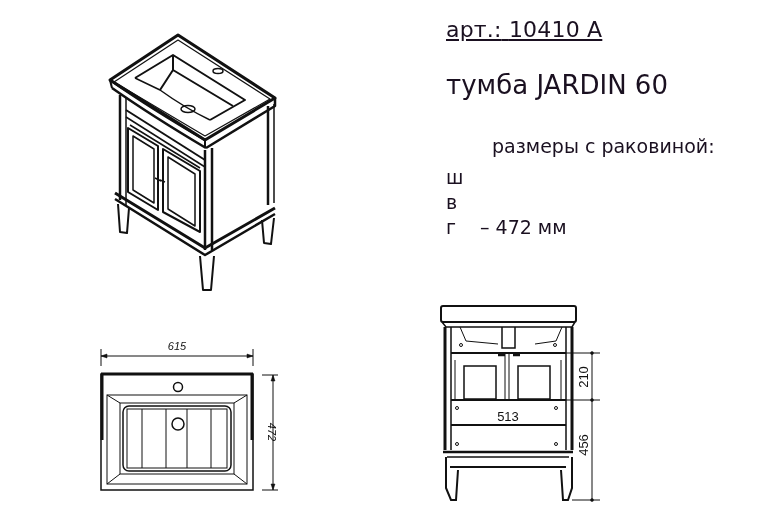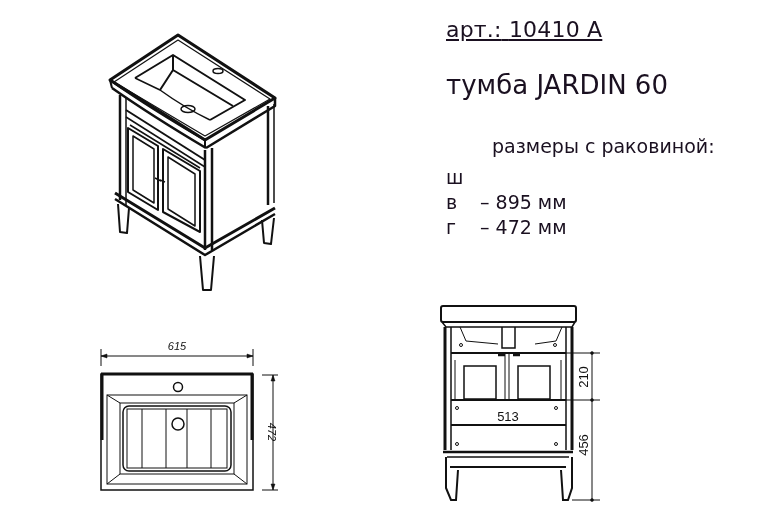--- a/index.html
+++ b/index.html
@@ -23,21 +23,20 @@
 </div>
 <div class="abs subtitle" style="left:446px; top:70px;">тумба JARDIN 60</div>
 
 <div class="abs spec-head" style="left:446px; top:135px;margin-left:46px;">размеры с раковиной:</div>
 <div class="abs" style="left:446px; top:166px;">
   <div class="spec-row">
     <span class="k">ш</span>
   </div>
   <div class="spec-row">
     <span class="k">в</span>
-    <span class="v">– 895 мм</span>
   </div>
   <div class="spec-row">
     <span class="k">г</span>
     <span class="v">– 472 мм</span>
   </div>
 </div>
 
 <svg style="left:0; top:0;" width="763" height="531" viewBox="0 0 763 531">
   <g fill="none" stroke="#111" stroke-linejoin="round">
 

